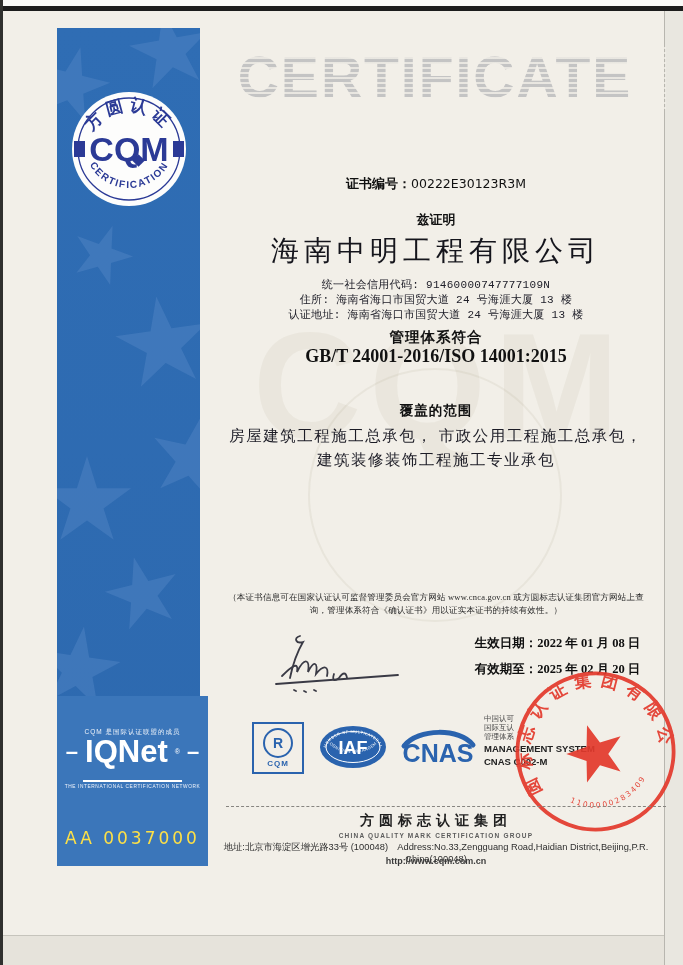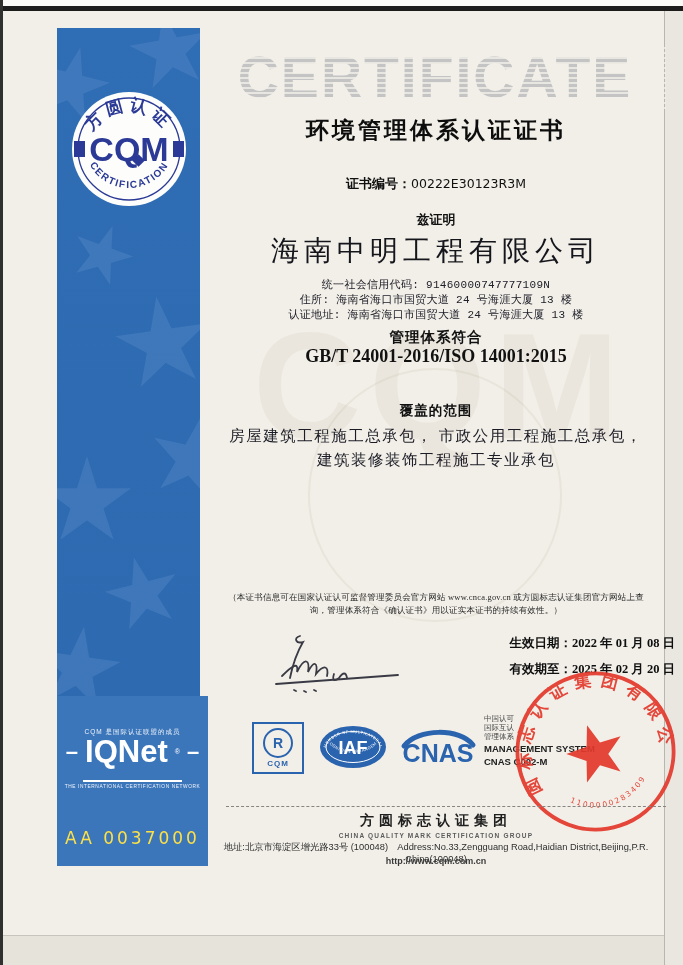--- a/index.html
+++ b/index.html
@@ -42,21 +42,21 @@
   .certno{top:175px;font-size:13px;font-family:"Liberation Serif",serif;}
   .certno .num{font-family:"DejaVu Sans",sans-serif;font-size:12.5px;}
   .certify{top:211px;font-size:13px;font-weight:700;font-family:"Liberation Serif",serif;}
   .company{top:232px;font-size:28px;letter-spacing:5px;font-family:"Liberation Serif",serif;color:#15151c;}
   .info{font-size:11px;font-family:Liberation Mono, monospace;color:#20202a;letter-spacing:.3px;}
   .conform{top:328px;font-size:14.5px;font-weight:700;font-family:"Liberation Serif",serif;letter-spacing:1px;}
   .standard{top:346px;font-size:18px;font-weight:700;font-family:"Liberation Serif",serif;}
   .scope-label{top:402px;font-size:13.5px;font-weight:700;font-family:"Liberation Serif",serif;letter-spacing:1px;}
   .scope{font-size:15.5px;font-family:"Liberation Serif",serif;letter-spacing:1.5px;color:#1c1c26;}
   .disclaimer{font-size:8.5px;color:#2a2a2a;font-family:"Liberation Serif",serif;letter-spacing:.2px;}
-  .dates{left:440px;top:630px;width:235px;text-align:right;font-size:12.5px;font-weight:700;
+  .dates{left:440px;top:630px;width:235px;text-align:center;font-size:12.5px;font-weight:700;
          font-family:"Liberation Serif",serif;line-height:26px;color:#0f0f0f;}
   
   .rcqm{left:252px;top:722px;width:52px;height:52px;border:2.5px solid #2a63ae;box-sizing:border-box;
         display:flex;flex-direction:column;align-items:center;justify-content:center;color:#2a63ae;}
   .rcqm-circle{width:26px;height:26px;border:2px solid #2a63ae;border-radius:50%;display:flex;
         align-items:center;justify-content:center;font-size:14px;font-weight:700;}
   .rcqm-label{font-size:8px;font-weight:700;letter-spacing:1px;margin-top:1px;}
   .accred{left:484px;top:714px;width:130px;text-align:left;}
   .accred .cn{font-size:7.5px;color:#444;line-height:9px;}
   .accred .en{font-size:9.5px;font-weight:700;color:#222;line-height:11px;margin-top:2px;}
@@ -122,21 +122,20 @@
       <span class="iqnet-dash">–</span>
     </div>
     <div class="iqnet-line"></div>
     <div class="iqnet-below">THE INTERNATIONAL CERTIFICATION NETWORK</div>
     <div class="serial">AA 0037000</div>
   </div>
 
   <div class="abs cert-header">CERTIFICATE</div>
   <div class="abs header-stripes"></div>
 
-  <div class="abs ctr title">环境管理体系认证证书</div>
 
   <div class="abs ctr certno">
     <span style="font-weight:700;">证书编号：</span><span class="num">00222E30123R3M</span>
   </div>
 
   <div class="abs ctr certify">兹证明</div>
   <div class="abs ctr company">海南中明工程有限公司</div>
 
   <div class="abs ctr info" style="top:277px;">统一社会信用代码: 91460000747777109N</div>
   <div class="abs ctr info" style="top:292px;">住所: 海南省海口市国贸大道 24 号海涯大厦 13 楼</div>

